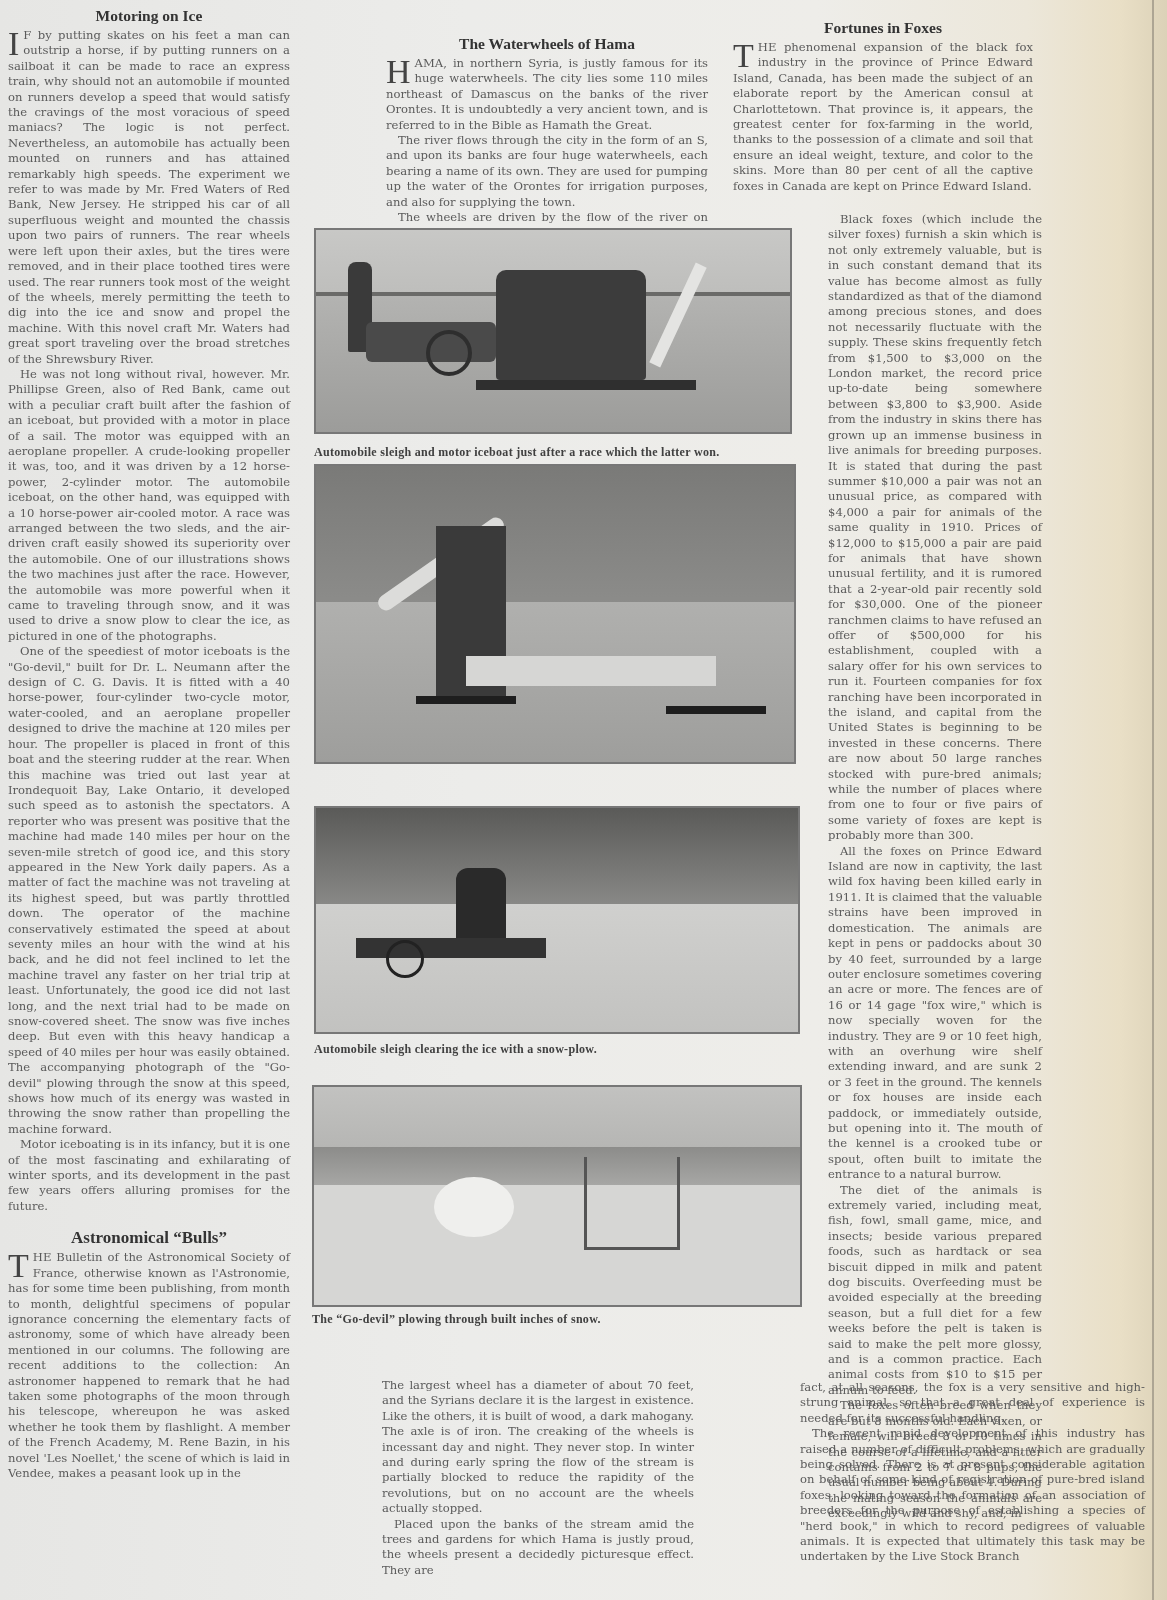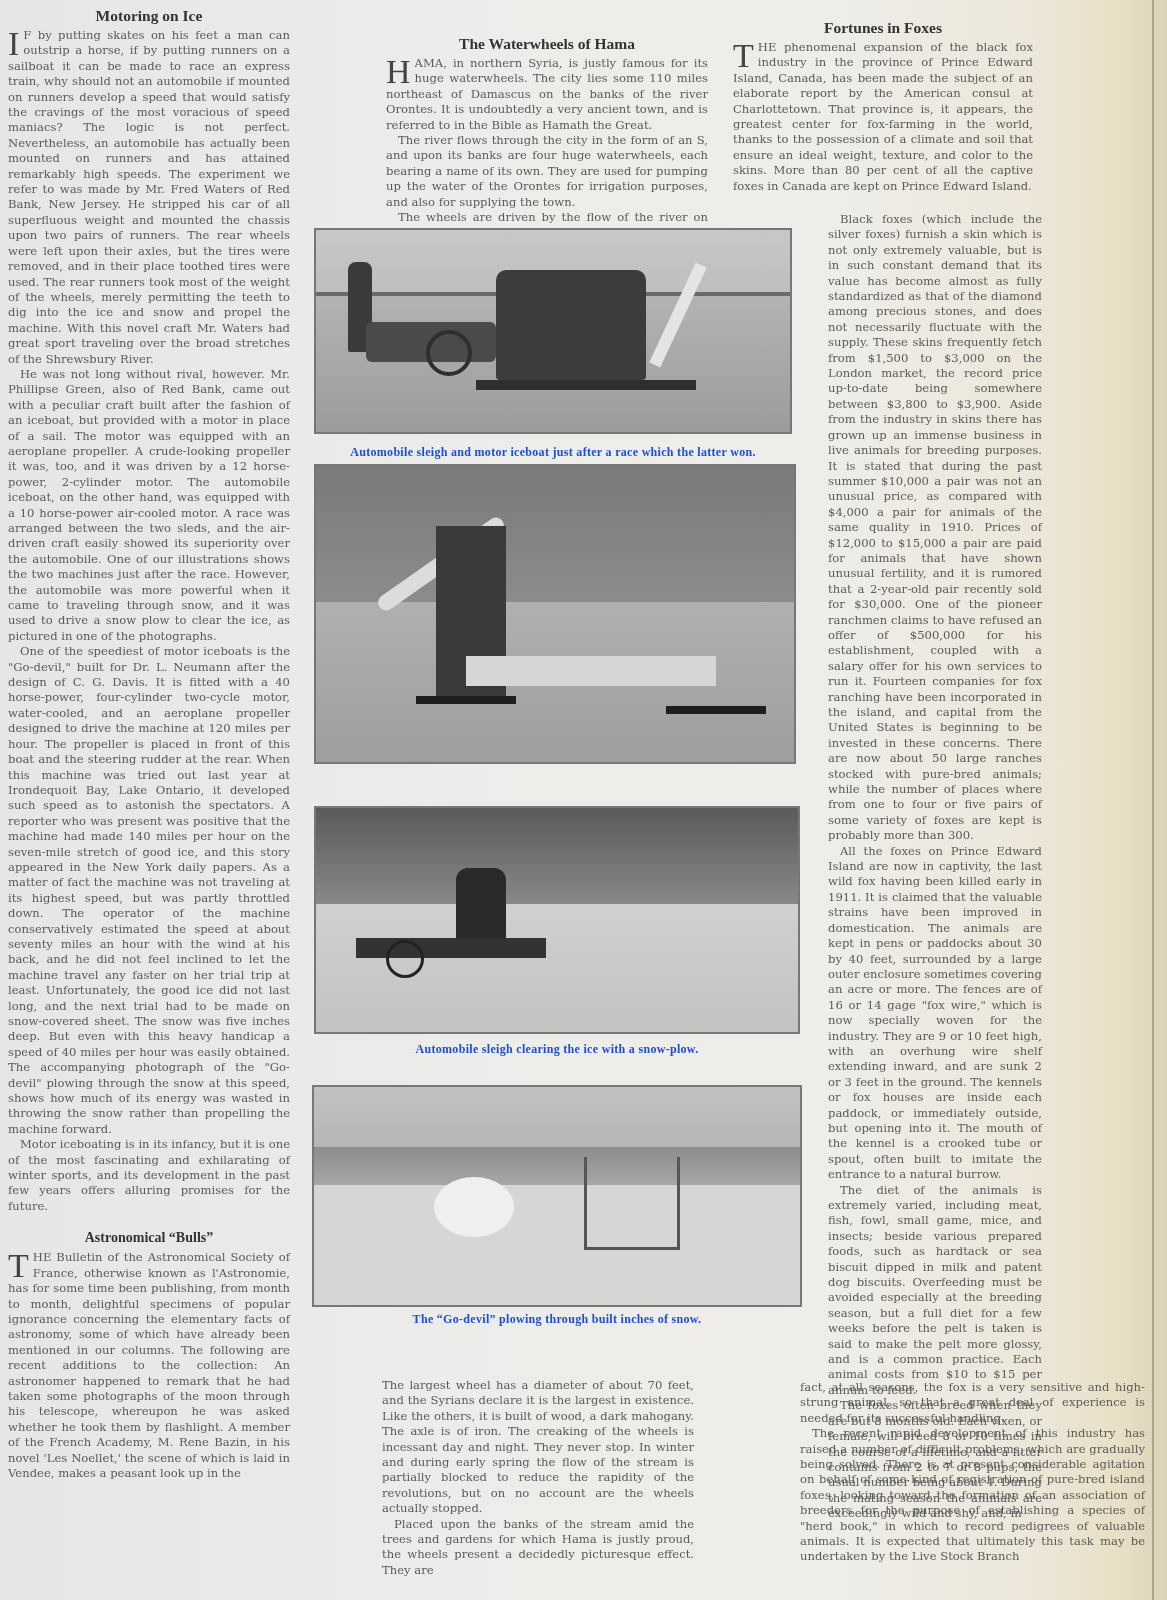--- a/index.html
+++ b/index.html
@@ -6,37 +6,37 @@
   body{width:1167px;height:1600px;overflow:hidden;position:relative;
     background:linear-gradient(90deg,#e6e6e4 0%,#ececea 40%,#eeede9 70%,#ece7da 88%,#e9dfc6 96%,#dcd2b8 100%);
     font-family:"DejaVu Serif","Liberation Serif",serif;color:#555;}
   .page-edge{position:absolute;left:1152px;top:0;width:2px;height:1600px;background:#8a8478;opacity:.6;}
   .col{position:absolute;font-size:11.6px;line-height:15.4px;text-align:justify;color:#5a5a5a;}
   .col p{margin:0;text-indent:12px;}
   .col p.noind{text-indent:0;}
   h2{font-family:"Liberation Serif","DejaVu Serif",serif;font-weight:bold;color:#333;text-align:center;margin:0 0 2px 0;font-size:15.5px;line-height:20px;}
   .drop{float:left;font-size:34px;line-height:28px;margin:2px 4px 0 0;color:#444;font-family:"Liberation Serif",serif;}
   .photo{position:absolute;border:2px solid #777;box-sizing:border-box;overflow:hidden;}
-  .caption{position:absolute;font-family:"Liberation Serif","DejaVu Serif",serif;font-weight:bold;font-size:12px;color:#1d4ed8;text-align:center;letter-spacing:.3px;}
+  .caption{position:absolute;font-family:"Liberation Serif","DejaVu Serif",serif;font-weight:bold;font-size:12px;color:#404040;text-align:left;letter-spacing:.3px;}
   .sky{position:absolute;left:0;right:0;top:0;}
   .ice{position:absolute;left:0;right:0;bottom:0;}
   .shape{position:absolute;}
 </style>
 </head>
 <body>
 
 <div class="page-edge"></div>
 
 <div class="col" style="left:8px;top:6px;width:282px;">
   <h2>Motoring on Ice</h2>
   <p class="noind"><span class="drop">I</span><span>F by putting skates on his feet a man can outstrip a horse, if by putting runners on a sailboat it can be made to race an express train, why should not an automobile if mounted on runners develop a speed that would satisfy the cravings of the most voracious of speed maniacs? The logic is not perfect. Nevertheless, an automobile has actually been mounted on runners and has attained remarkably high speeds. The experiment we refer to was made by Mr. Fred Waters of Red Bank, New Jersey. He stripped his car of all superfluous weight and mounted the chassis upon two pairs of runners. The rear wheels were left upon their axles, but the tires were removed, and in their place toothed tires were used. The rear runners took most of the weight of the wheels, merely permitting the teeth to dig into the ice and snow and propel the machine. With this novel craft Mr. Waters had great sport traveling over the broad stretches of the Shrewsbury River.</span></p>
   <p>He was not long without rival, however. Mr. Phillipse Green, also of Red Bank, came out with a peculiar craft built after the fashion of an iceboat, but provided with a motor in place of a sail. The motor was equipped with an aeroplane propeller. A crude-looking propeller it was, too, and it was driven by a 12 horse-power, 2-cylinder motor. The automobile iceboat, on the other hand, was equipped with a 10 horse-power air-cooled motor. A race was arranged between the two sleds, and the air-driven craft easily showed its superiority over the automobile. One of our illustrations shows the two machines just after the race. However, the automobile was more powerful when it came to traveling through snow, and it was used to drive a snow plow to clear the ice, as pictured in one of the photographs.</p>
   <p>One of the speediest of motor iceboats is the "Go-devil," built for Dr. L. Neumann after the design of C. G. Davis. It is fitted with a 40 horse-power, four-cylinder two-cycle motor, water-cooled, and an aeroplane propeller designed to drive the machine at 120 miles per hour. The propeller is placed in front of this boat and the steering rudder at the rear. When this machine was tried out last year at Irondequoit Bay, Lake Ontario, it developed such speed as to astonish the spectators. A reporter who was present was positive that the machine had made 140 miles per hour on the seven-mile stretch of good ice, and this story appeared in the New York daily papers. As a matter of fact the machine was not traveling at its highest speed, but was partly throttled down. The operator of the machine conservatively estimated the speed at about seventy miles an hour with the wind at his back, and he did not feel inclined to let the machine travel any faster on her trial trip at least. Unfortunately, the good ice did not last long, and the next trial had to be made on snow-covered sheet. The snow was five inches deep. But even with this heavy handicap a speed of 40 miles per hour was easily obtained. The accompanying photograph of the "Go-devil" plowing through the snow at this speed, shows how much of its energy was wasted in throwing the snow rather than propelling the machine forward.</p>
   <p>Motor iceboating is in its infancy, but it is one of the most fascinating and exhilarating of winter sports, and its development in the past few years offers alluring promises for the future.</p>
-  <h2 style="margin-top:14px;font-size:14px;">Astronomical “Bulls”</h2>
+  <h2 style="margin-top:14px;font-size:17px;">Astronomical “Bulls”</h2>
   <p class="noind"><span class="drop">T</span><span>HE Bulletin of the Astronomical Society of France, otherwise known as l'Astronomie, has for some time been publishing, from month to month, delightful specimens of popular ignorance concerning the elementary facts of astronomy, some of which have already been mentioned in our columns. The following are recent additions to the collection: An astronomer happened to remark that he had taken some photographs of the moon through his telescope, whereupon he was asked whether he took them by flashlight. A member of the French Academy, M. Rene Bazin, in his novel 'Les Noellet,' the scene of which is laid in Vendee, makes a peasant look up in the</span></p>
 </div>
 
 <div class="col" style="left:386px;top:18px;width:322px;margin-top:16px;">
   <h2>The Waterwheels of Hama</h2>
   <p class="noind"><span class="drop">H</span><span>AMA, in northern Syria, is justly famous for its huge waterwheels. The city lies some 110 miles northeast of Damascus on the banks of the river Orontes. It is undoubtedly a very ancient town, and is referred to in the Bible as Hamath the Great.</span></p>
   <p>The river flows through the city in the form of an S, and upon its banks are four huge waterwheels, each bearing a name of its own. They are used for pumping up the water of the Orontes for irrigation purposes, and also for supplying the town.</p>
   <p>The wheels are driven by the flow of the river on what is known as the undershot principle; that is to say, the wheel is moved by water passing beneath it.</p>
 </div>
 

